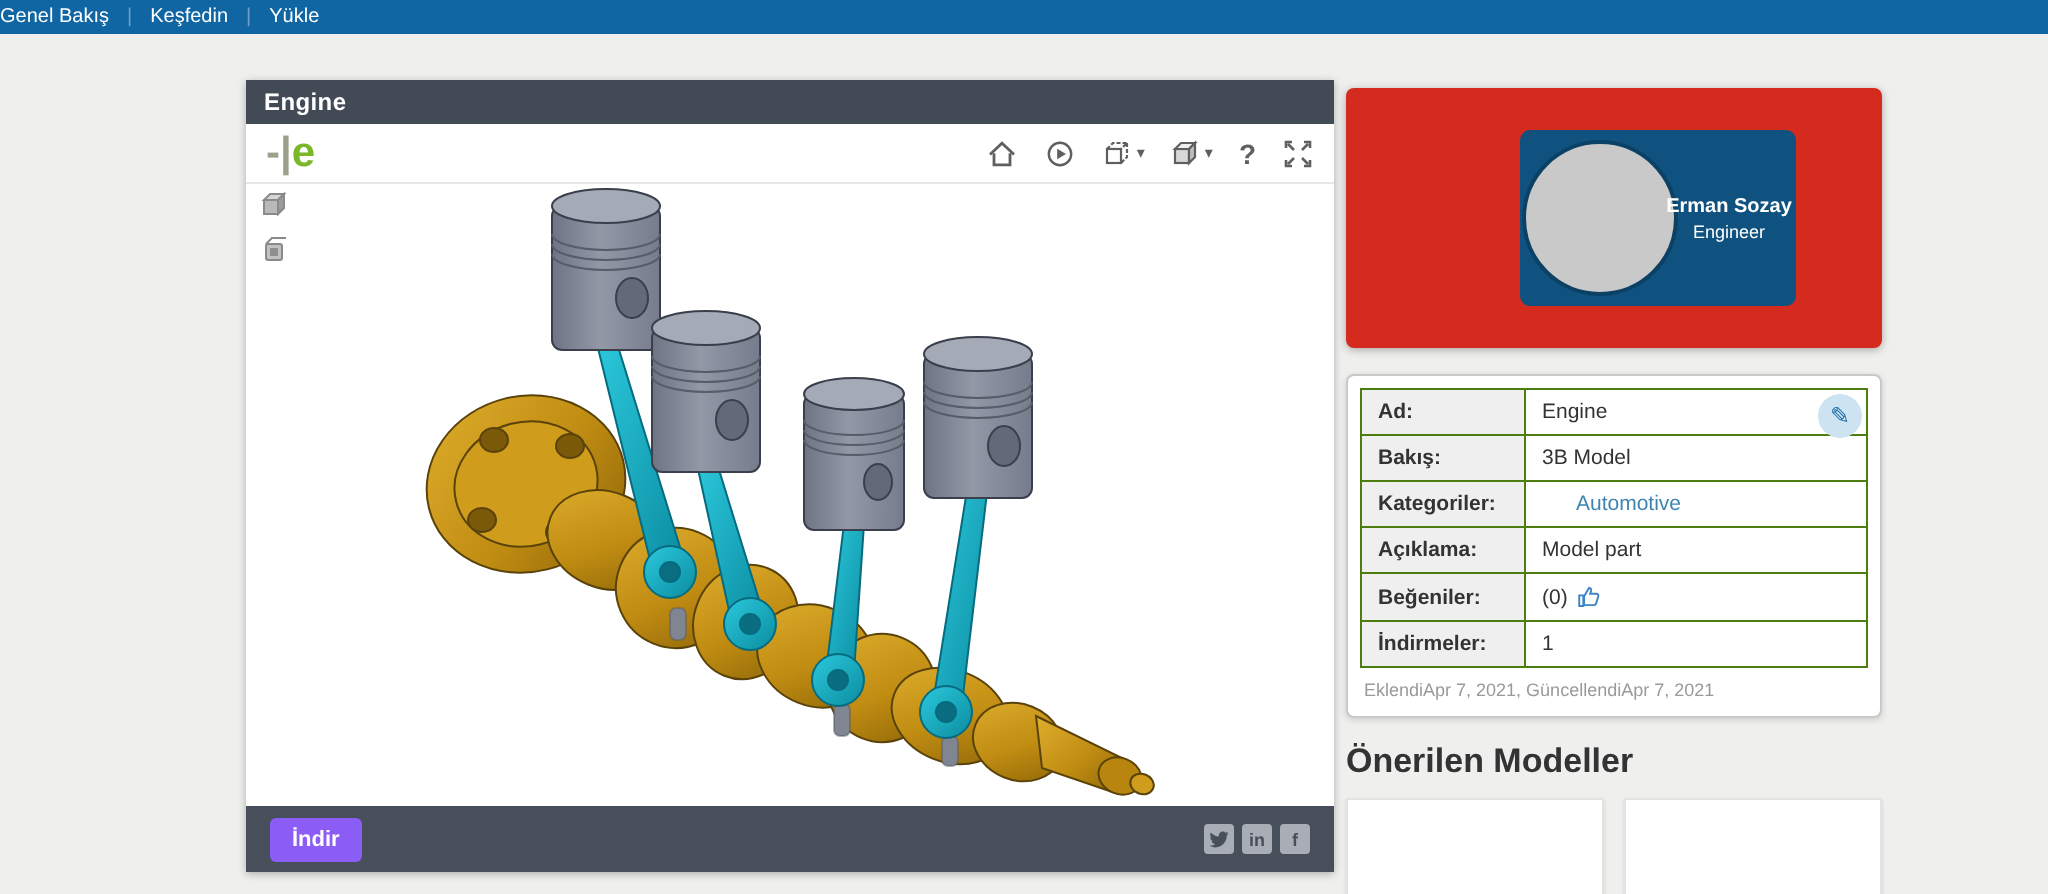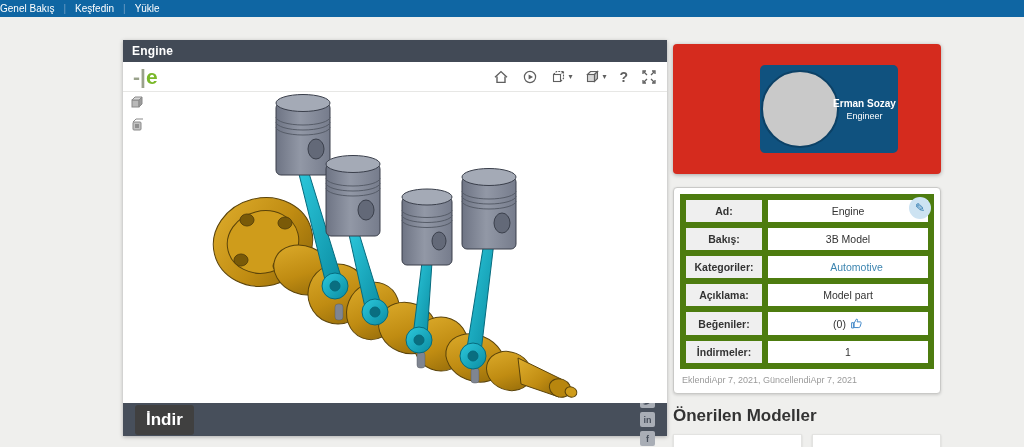--- a/index.html
+++ b/index.html
@@ -42,24 +42,24 @@
 
   .canvas { position:relative; height:311px; background:#fff; overflow:hidden; }
   .side-tools { position:absolute; left:7px; top:3px; display:flex; flex-direction:column; gap:9px; z-index:5; }
   .side-tools svg { width:14px; height:14px; cursor:pointer; }
 
   .viewer-footer {
     height:33px; background:#474f5b; display:flex; align-items:center;
     justify-content:space-between; padding:0 12px;
   }
   .btn-download {
-    background:#404040; color:#fff; font-size:17px; font-weight:bold;
+    background:#8b5cf6; color:#fff; font-size:11px; font-weight:bold;
     border:none; border-radius:3px; padding:5px 11px; cursor:pointer;
   }
-  .social { display:flex; gap:4px; align-items:flex-end;flex-direction:column; }
+  .social { display:flex; gap:4px; align-items:flex-end; }
   .sq {
     width:15px; height:15px; background:#a9aeb6; border-radius:2px;
     color:#474f5b; font-weight:bold; font-size:9px;
     display:flex; align-items:center; justify-content:center; cursor:pointer;
   }
 
   
   .rightcol { position:absolute; left:673px; top:44px; width:268px; }
   .profile-card {
     height:130px; background:#d52b1e; border-radius:4px;
@@ -76,21 +76,21 @@
   }
   .profile-text { flex:1; text-align:center; color:#fff; margin-left:-8px; }
   .profile-name { font-size:10px; font-weight:bold; white-space:nowrap; }
   .profile-role { font-size:9px; margin-top:2px; }
 
   .info-card {
     margin-top:13px; background:#fff; border:1px solid #c9c9c7; border-radius:4px;
     box-shadow:0 1px 3px rgba(0,0,0,.15); padding:6px; position:relative;
   }
   .info-table { width:100%; border-collapse:collapse; }
-  .info-table td { border:6px solid #4d7c0f; font-size:10.5px; padding:5px 8px; color:#333;text-align:center; }
+  .info-table td { border:1px solid #4d7c0f; font-size:10.5px; padding:5px 8px; color:#333; }
   .info-table td.lbl { background:#efefef; font-weight:bold; width:82px; white-space:nowrap; }
   .link { color:#3d85b0; cursor:pointer;margin-left:17px; }
   .like-val { display:inline-flex; align-items:center; gap:4px; }
   .edit-badge {
     position:absolute; top:9px; right:9px; width:22px; height:22px; border-radius:50%;
     background:#cde3f2; color:#1f6fa8; display:flex; align-items:center; justify-content:center;
     font-size:12px; cursor:pointer;
   }
   .info-footer { font-size:9px; color:#9a9a9a; padding:6px 2px 2px; }
 

